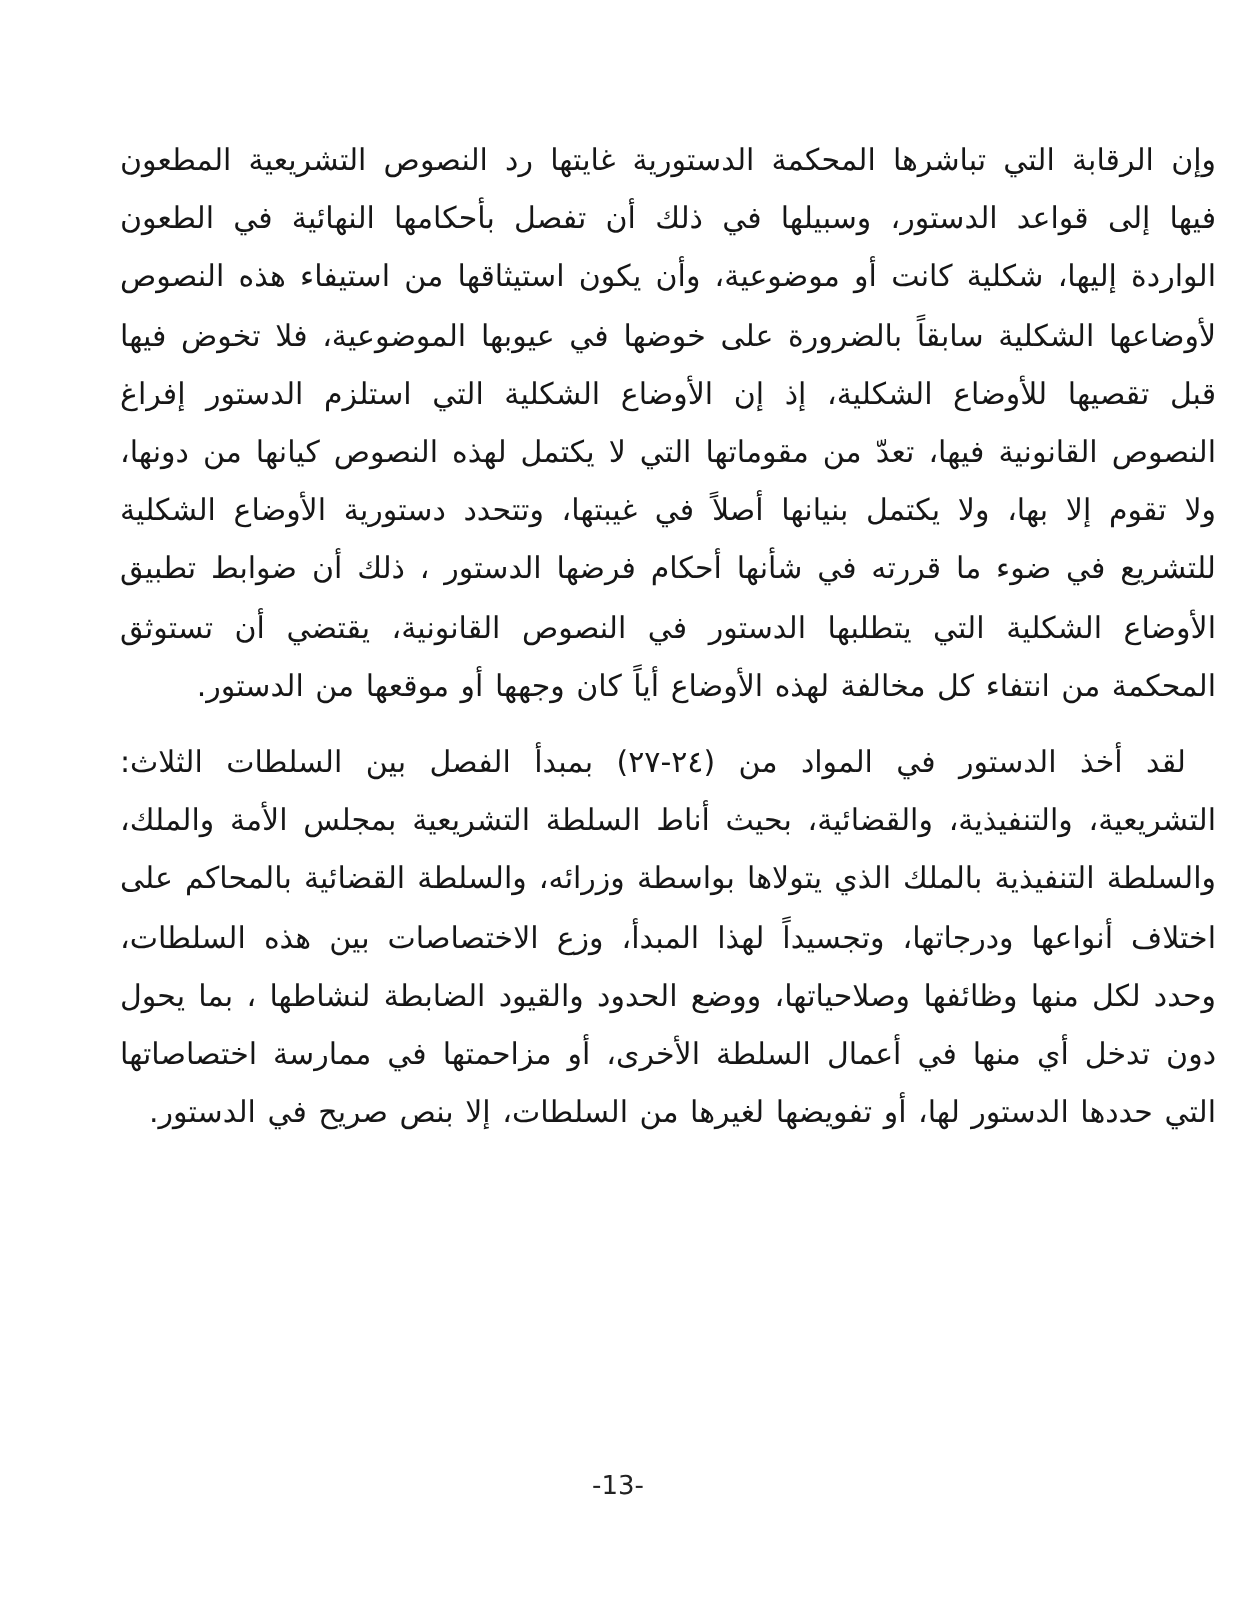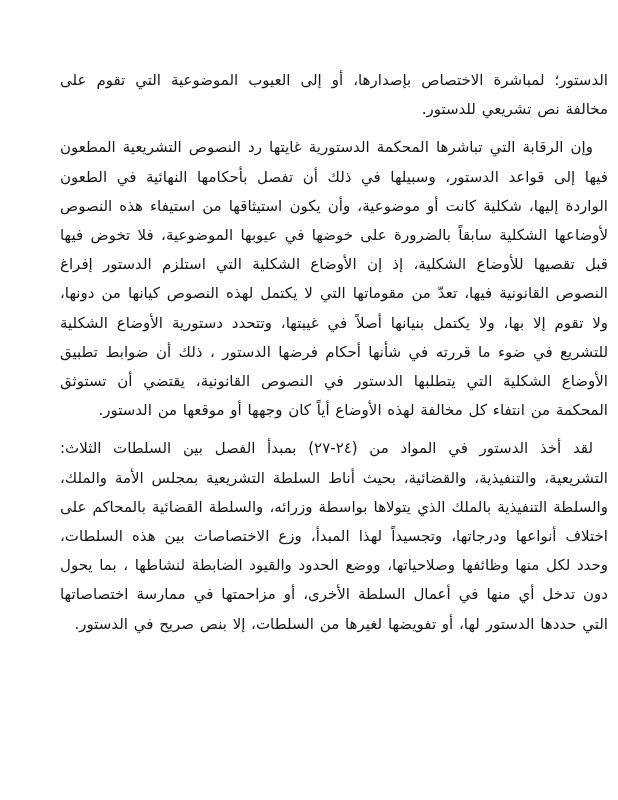--- a/index.html
+++ b/index.html
@@ -45,17 +45,17 @@
     font-family: "DejaVu Sans", sans-serif;
     font-size: 13px;
     color: #222222;
   }
 </style>
 </head>
 <body>
 
 <div class="page">
   <div class="text-block">
-    <p>الدستور؛ لمباشرة الاختصاص بإصدارها، أو إلى العيوب الموضوعية التي تقوم على مخالفة نص تشريعي للدستور.</p>
     <p>وإن الرقابة التي تباشرها المحكمة الدستورية غايتها رد النصوص التشريعية المطعون فيها إلى قواعد الدستور، وسبيلها في ذلك أن تفصل بأحكامها النهائية في الطعون الواردة إليها، شكلية كانت أو موضوعية، وأن يكون استيثاقها من استيفاء هذه النصوص لأوضاعها الشكلية سابقاً بالضرورة على خوضها في عيوبها الموضوعية، فلا تخوض فيها قبل تقصيها للأوضاع الشكلية، إذ إن الأوضاع الشكلية التي استلزم الدستور إفراغ النصوص القانونية فيها، تعدّ من مقوماتها التي لا يكتمل لهذه النصوص كيانها من دونها، ولا تقوم إلا بها، ولا يكتمل بنيانها أصلاً في غيبتها، وتتحدد دستورية الأوضاع الشكلية للتشريع في ضوء ما قررته في شأنها أحكام فرضها الدستور ، ذلك أن ضوابط تطبيق الأوضاع الشكلية التي يتطلبها الدستور في النصوص القانونية، يقتضي أن تستوثق المحكمة من انتفاء كل مخالفة لهذه الأوضاع أياً كان وجهها أو موقعها من الدستور.</p>
     <p>لقد أخذ الدستور في المواد من (٢٤-٢٧) بمبدأ الفصل بين السلطات الثلاث: التشريعية، والتنفيذية، والقضائية، بحيث أناط السلطة التشريعية بمجلس الأمة والملك، والسلطة التنفيذية بالملك الذي يتولاها بواسطة وزرائه، والسلطة القضائية بالمحاكم على اختلاف أنواعها ودرجاتها، وتجسيداً لهذا المبدأ، وزع الاختصاصات بين هذه السلطات، وحدد لكل منها وظائفها وصلاحياتها، ووضع الحدود والقيود الضابطة لنشاطها ، بما يحول دون تدخل أي منها في أعمال السلطة الأخرى، أو مزاحمتها في ممارسة اختصاصاتها التي حددها الدستور لها،  أو تفويضها لغيرها من السلطات، إلا بنص صريح في الدستور.</p>
   </div>
+  <div class="page-number">-13-</div>
 </div>
 
 </body></html>

